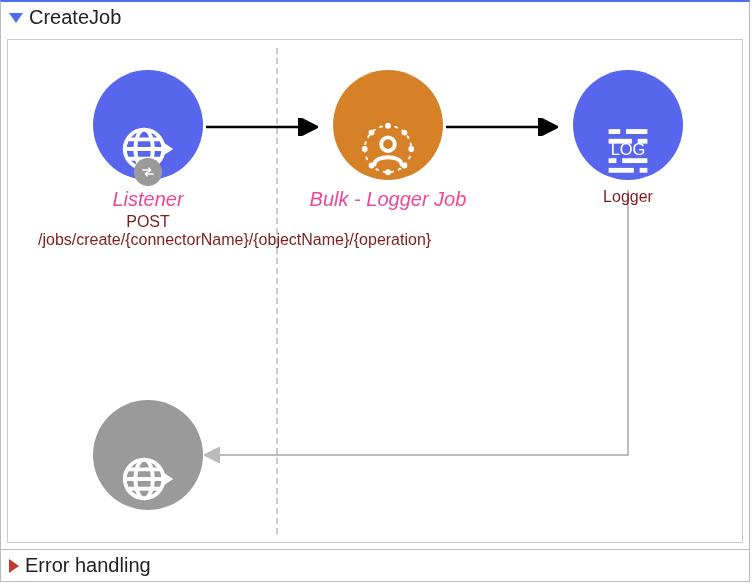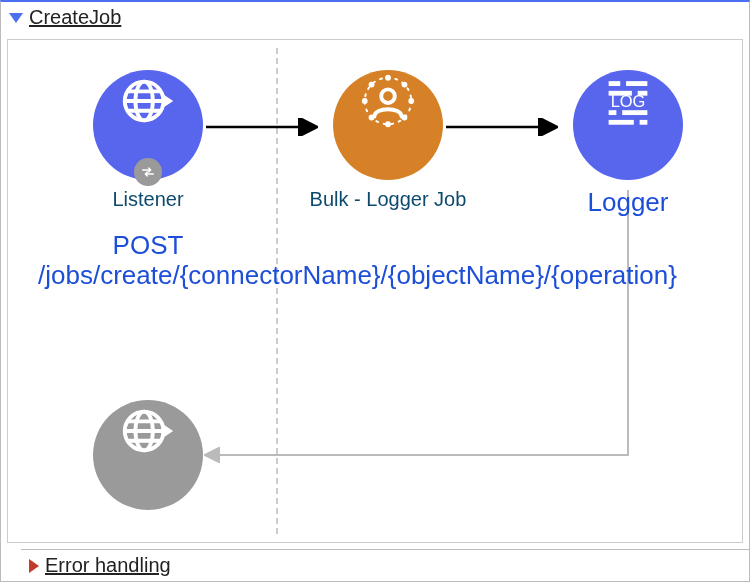--- a/index.html
+++ b/index.html
@@ -19,24 +19,23 @@
     flex-direction: column;
   }
   .panel-header, .panel-footer {
     display: flex;
     align-items: center;
     gap: 6px;
     padding: 4px 8px;
     font-size: 20px;
     color: #222;
     cursor: pointer;
-    text-decoration: underline;
   }
   .panel-header { border-bottom: none; }
-  .panel-footer { border-top: 1px solid #bbb; margin-left: 20px; }
+  .panel-footer { border-top: 1px solid #bbb; }
   .tri {
     width: 0; height: 0;
     display: inline-block;
   }
   .tri-down {
     border-left: 7px solid transparent;
     border-right: 7px solid transparent;
     border-top: 10px solid #4a6ff0;
   }
   .tri-right {
@@ -63,30 +62,30 @@
     position: absolute;
     width: 220px;
     text-align: center;
   }
   .node .circle {
     width: 110px;
     height: 110px;
     border-radius: 50%;
     margin: 0 auto 8px auto;
     display: flex;
-    align-items: flex-start;
+    align-items: flex-end;
     justify-content: center;
     position: relative;
   }
   .circle.blue { background: #5766ec; }
   .circle.orange { background: #d68127; }
   .circle.gray { background: #9a9a9a; }
-  .node .ntype { color: #0c4a6e; font-size: 20px; }
-  .node .nlabel, .node .npath { color: #1d4ed8; font-size: 26px; line-height: 1.15; }
-  .node .npath { margin-top: 20px; }
+  .node .ntype { color: #ec4899; font-size: 20px; font-style: italic; }
+  .node .nlabel, .node .npath { color: #7f1d1d; font-size: 16px; line-height: 1.15; }
+  .node .npath { margin-top: 2px; }
   
   #n1 { left: 30px; top: 30px; }
   #n2 { left: 270px; top: 30px; }
   #n3 { left: 510px; top: 30px; }
   #n4 { left: 30px; top: 360px; }
   
   .arrow {
     position: absolute;
     stroke: #000;
     fill: none;

